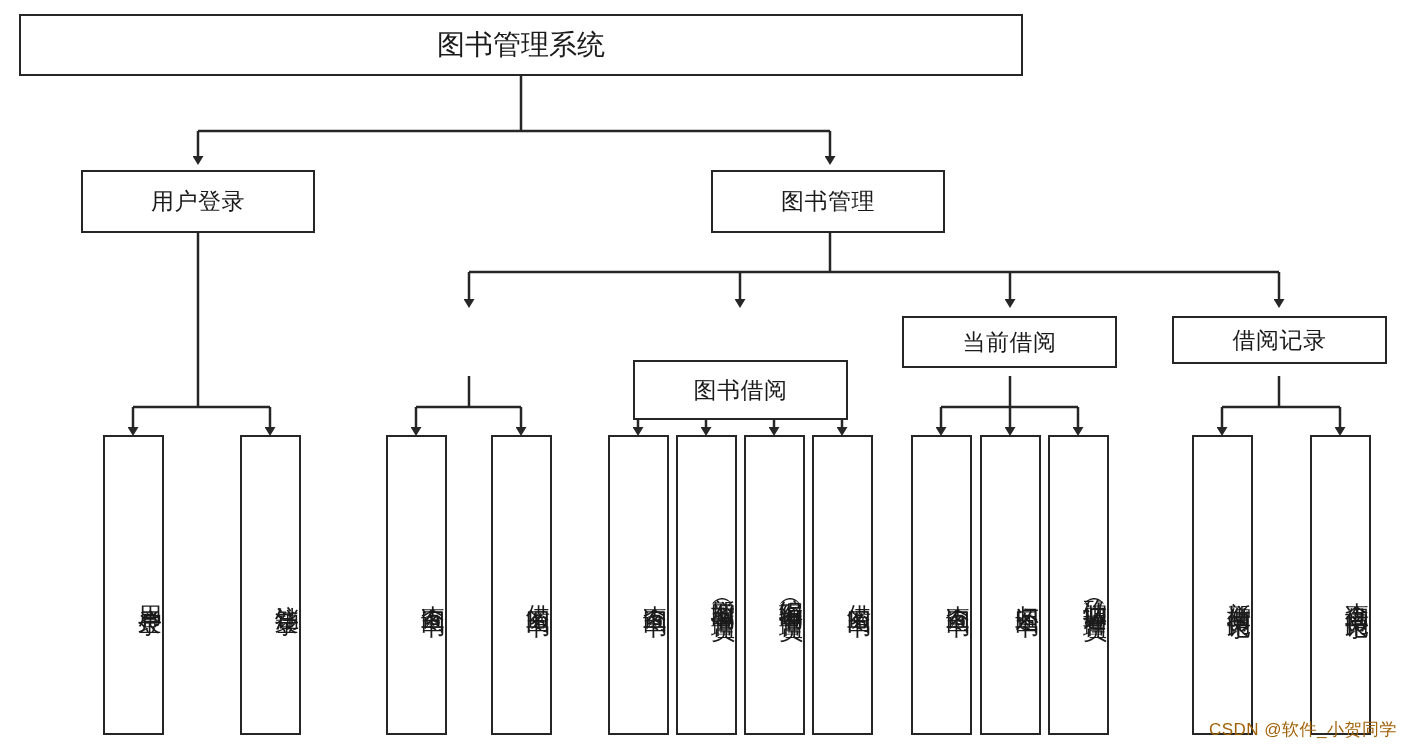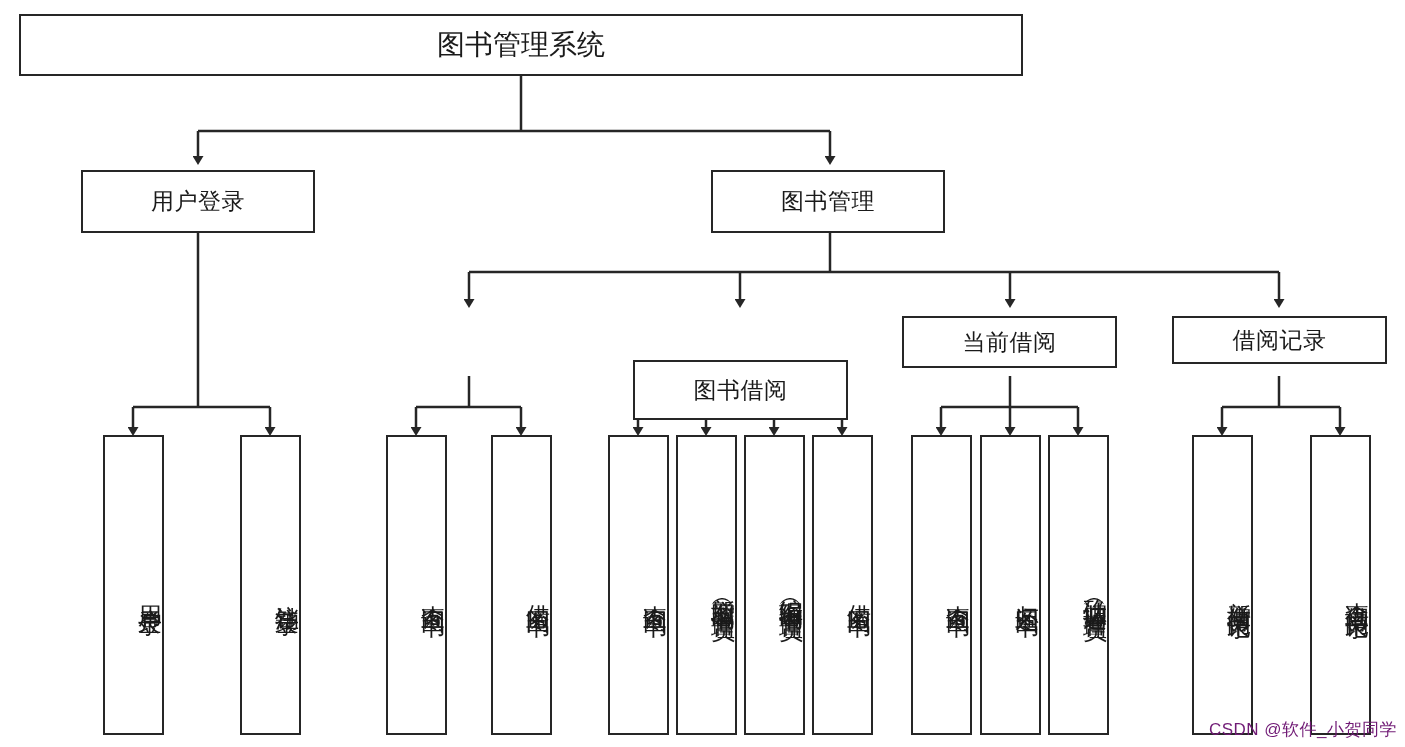--- a/index.html
+++ b/index.html
@@ -55,21 +55,21 @@
   .node.vert .vtext {
     writing-mode: vertical-rl;
     text-orientation: upright;
     display: block;
   }
   .watermark {
     position: absolute;
     right: 8px;
     bottom: 6px;
     font-size: 17px;
-    color: #701a75;
+    color: #a16207;
     z-index: 5;
     white-space: nowrap;
     letter-spacing: 0.5px;
   }
 </style>
 </head>
 <body>
 
 <div id="canvas">
 

